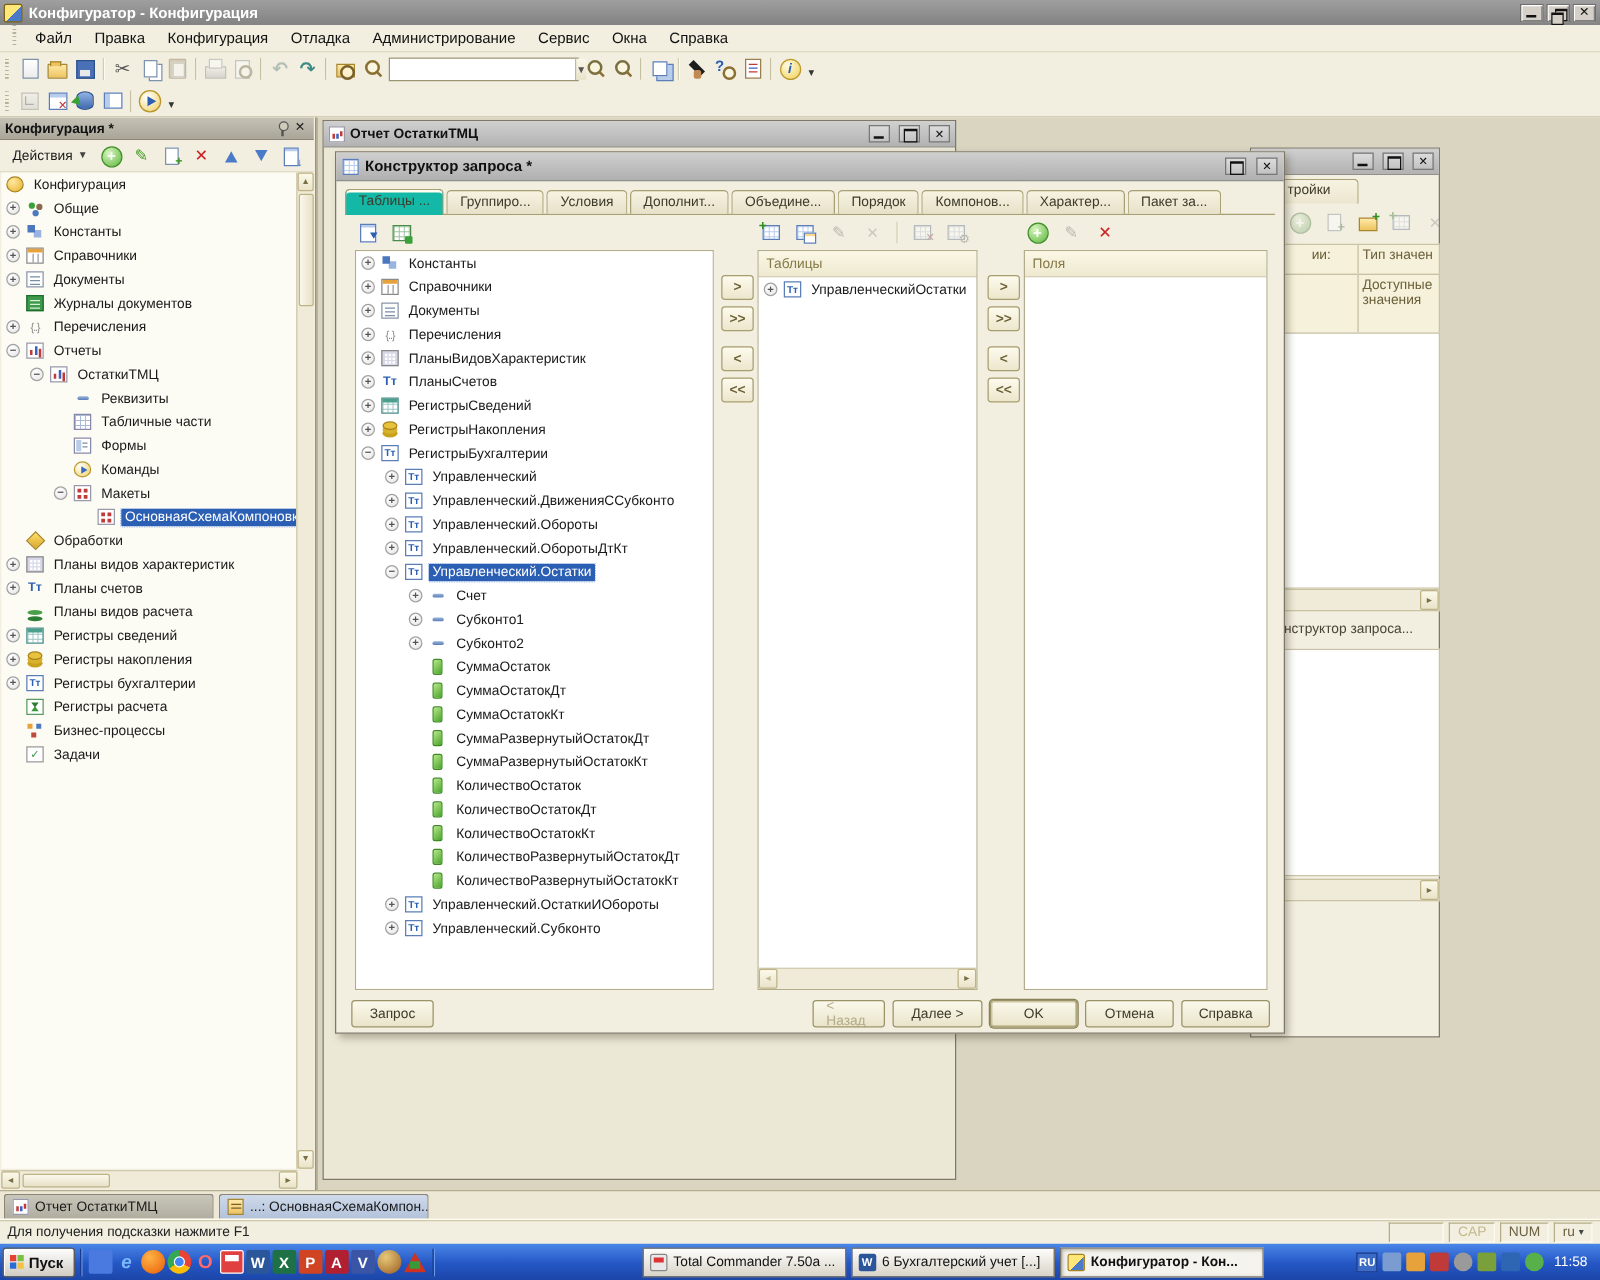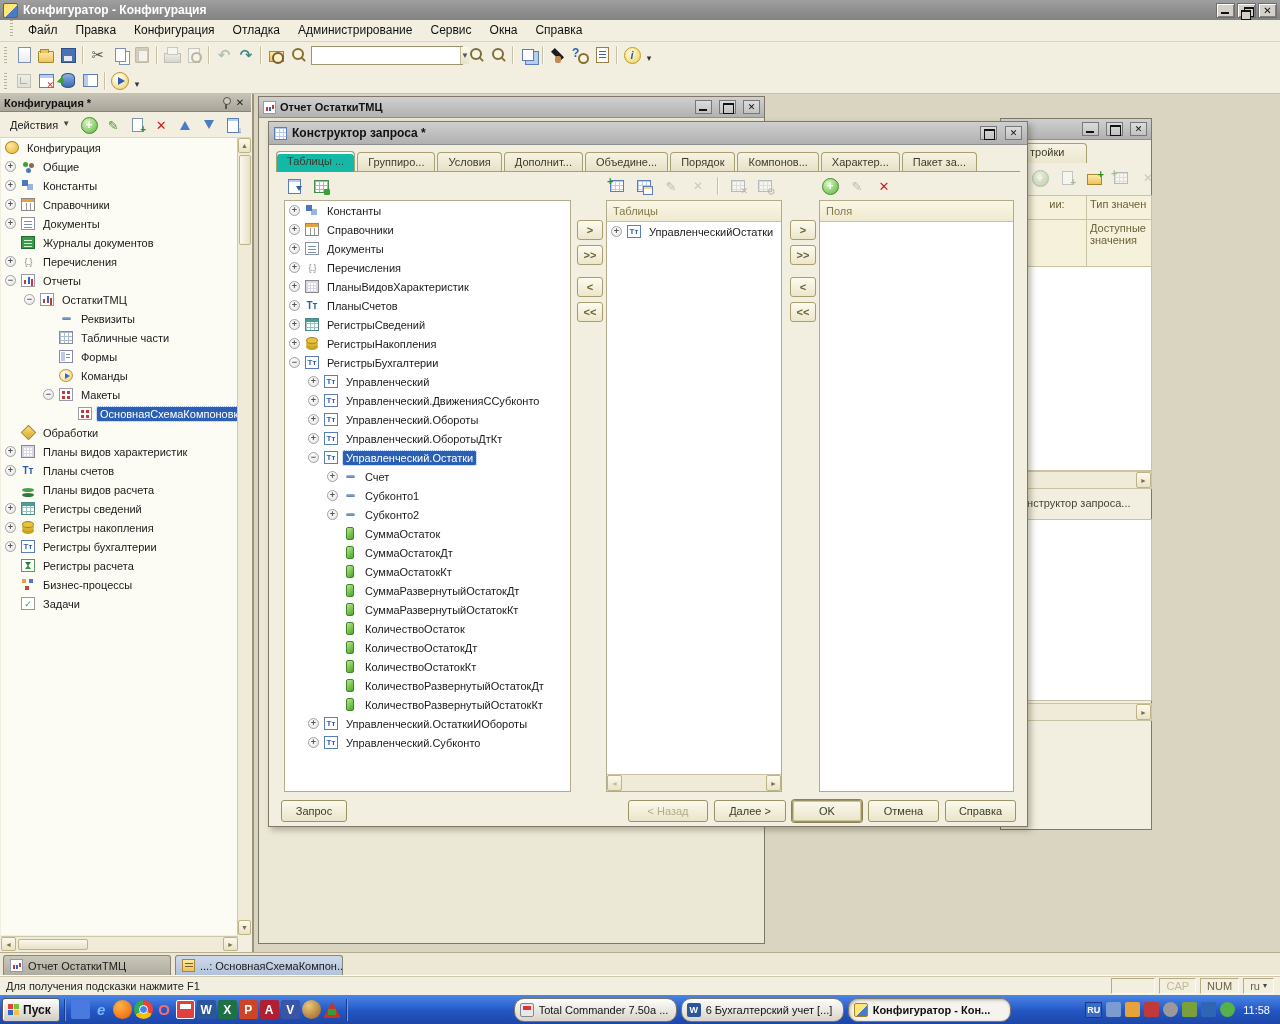--- a/index.html
+++ b/index.html
@@ -235,21 +235,21 @@
 .q-chrome{background:conic-gradient(#ea4335 0 33%,#fbbc05 0 66%,#34a853 0);border-radius:50%}
 .q-chrome::after{content:"";position:absolute;inset:5px;background:#4285f4;border:1px solid #fff;border-radius:50%}
 .q-opera{color:#ff6b6b;font-size:15px}
 .q-disk{background:#e04040;border:1px solid #fff}
 .q-disk::before{content:"";position:absolute;left:3px;top:3px;right:3px;height:5px;background:#fff}
 .q-word{background:#2b579a}.q-excel{background:#1e7145}.q-ppt{background:#d04423}.q-access{background:#b02030}.q-visio{background:#3a55a5}
 .q-globe{background:radial-gradient(circle at 35% 30%,#e8c87a,#9a5d20);border-radius:50%}
 .q-tri{width:0;height:0;border-left:9px solid transparent;border-right:9px solid transparent;border-bottom:16px solid #cc3322;background:none;position:relative}
 .q-tri::after{content:"";position:absolute;left:-4px;top:7px;width:8px;height:6px;background:#3a9a3a}
 .tdiv{width:2px;height:22px;margin:0 4px;border-left:1px solid #1a3a8a;border-right:1px solid #6a9aee}
-.task{width:163px;height:24px;margin:0 2px;background:linear-gradient(#fdfdfb,#d9d4c8);border:1px solid #7a756a;border-radius:10px;display:flex;align-items:center;gap:5px;padding:0 5px;font-size:11px;color:#111;overflow:hidden;white-space:nowrap}
+.task{width:163px;height:24px;margin:0 2px;background:linear-gradient(#fdfdfb,#d9d4c8);border:1px solid #7a756a;border-radius:0;display:flex;align-items:center;gap:5px;padding:0 5px;font-size:11px;color:#111;overflow:hidden;white-space:nowrap}
 .task.active{background:#f4f3ee;font-weight:bold;box-shadow:inset 1px 1px 3px #b0aa9a}
 .ti{width:14px;height:14px;flex:0 0 14px;position:relative;border-radius:2px}
 .ti-tc{background:#e8e8e8;border:1px solid #888}
 .ti-tc::before{content:"";position:absolute;left:2px;top:2px;right:2px;height:4px;background:#d33}
 .ti-word{background:#2b579a;color:#fff;font-size:9px;font-weight:bold;display:flex;align-items:center;justify-content:center}
 .ti-word::before{content:"W"}
 .ti-onec{background:linear-gradient(135deg,#ffe678 55%,#4a7ac8 55%);border:1px solid #a8831e}
 .tray{margin-left:auto;display:flex;align-items:center;gap:4px;padding:0 8px;height:100%}
 .lang{width:17px;height:16px;background:#3b6bc6;color:#fff;font-size:9px;font-weight:bold;display:flex;align-items:center;justify-content:center;border:1px solid #1a3a8a}
 .tri{width:15px;height:15px;border-radius:2px}
@@ -922,21 +922,21 @@
       <div class="panel" style="left:550px;top:78px;width:195px;height:592px">
         <div class="panel-h">
           <span>Поля</span>
         </div>
         <div class="panel-body"></div>
       </div>
 
       <div class="qd-buttons">
         <span class="pbtn" style="width:66px">Запрос</span>
         <span style="flex:1"></span>
-        <span class="pbtn disabled" style="width:80px">&lt; Назад</span>
+        <span class="pbtn disabled" style="width:58px">&lt; Назад</span>
         <span class="bgap"></span>
         <span class="pbtn" style="width:72px">Далее &gt;</span>
         <span class="bgap"></span>
         <span class="pbtn def" style="width:70px">OK</span>
         <span class="bgap"></span>
         <span class="pbtn" style="width:71px">Отмена</span>
         <span class="bgap"></span>
         <span class="pbtn" style="width:71px">Справка</span>
       </div>
     </div>

